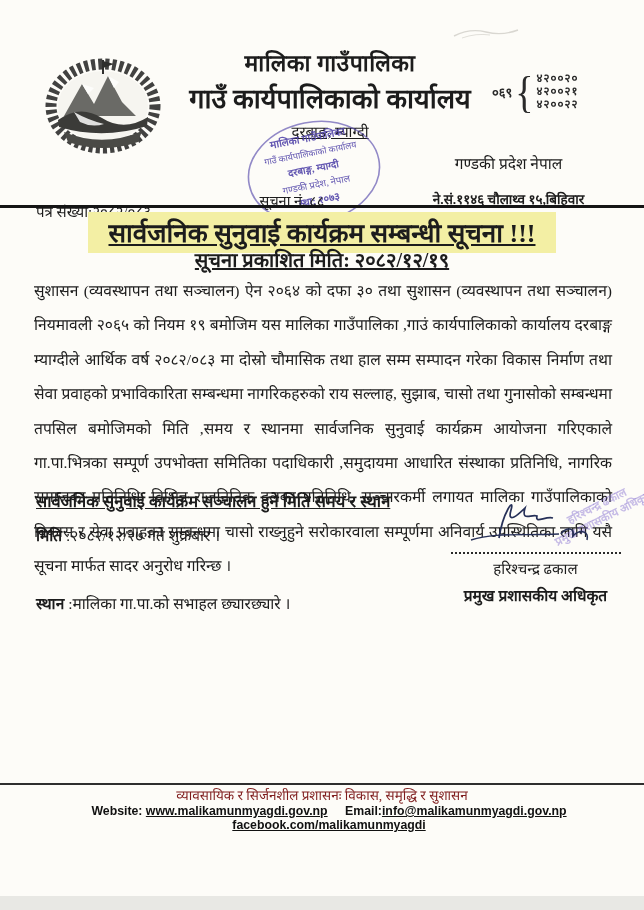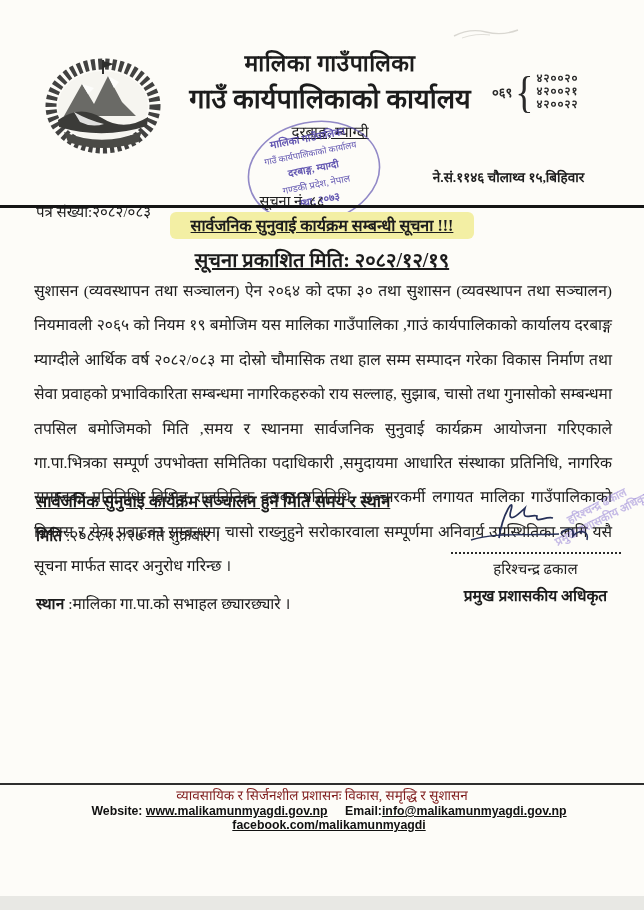--- a/index.html
+++ b/index.html
@@ -24,23 +24,23 @@
   .sambat{font-size:13.5px;margin-top:16px;font-weight:bold;}
   .ref-number{font-size:15px;margin-top:33px;}
   .notice-number{font-size:14.5px;width:100%;}
 
   .divider{left:0;right:0;top:205px;height:3px;background:#151515;}
 
   .main-title{
     top:212px;left:0;right:0;text-align:center;
   }
   .main-title span{
-    display:inline-block;font-size:16px;font-weight:bold;
+    display:inline-block;font-size:26px;font-weight:bold;
     background:#f3efa4; 
-    text-decoration:underline;padding:2px 21px 3px;border-radius:6px;
+    text-decoration:underline;padding:2px 21px 3px;
   }
   .published{top:246px;left:0;right:0;text-align:center;}
   .published span{font-size:20px;font-weight:bold;text-decoration:underline;}
 
   .body-text{
     top:274px;left:34px;width:578px;
     font-size:15.6px;line-height:34.4px;text-align:justify;
   }
 
   .sched-head{top:489px;left:36px;font-size:16.5px;font-weight:bold;text-decoration:underline;}
@@ -118,20 +118,21 @@
         <text x="74" y="25" font-size="10.5" font-weight="bold">मालिका गाउँपालिका</text>
         <text x="74" y="40" font-size="9">गाउँ कार्यपालिकाको कार्यालय</text>
         <text x="74" y="56" font-size="10" font-weight="bold">दरबाङ्ग, म्याग्दी</text>
         <text x="74" y="72" font-size="9.5">गण्डकी प्रदेश, नेपाल</text>
         <text x="74" y="88" font-size="10.5" font-weight="bold">स्था: २०७३</text>
       </g>
     </svg>
   </div>
 
   <div class="abs center" style="top:152px;right:28px;width:215px;">
+    <div class="province">गण्डकी प्रदेश नेपाल</div>
     <div class="sambat">ने.सं.११४६ चौलाथ्व १५,बिहिवार</div>
   </div>
 
   <div class="abs ref-number" style="top:168px;left:36px;">पत्र संख्या:२०८२/०८३</div>
 
   <div class="abs notice-number center" style="top:190px;left:-30px;">सूचना नं. ८८</div>
 
   <div class="abs divider"></div>
 
   <div class="abs main-title">

